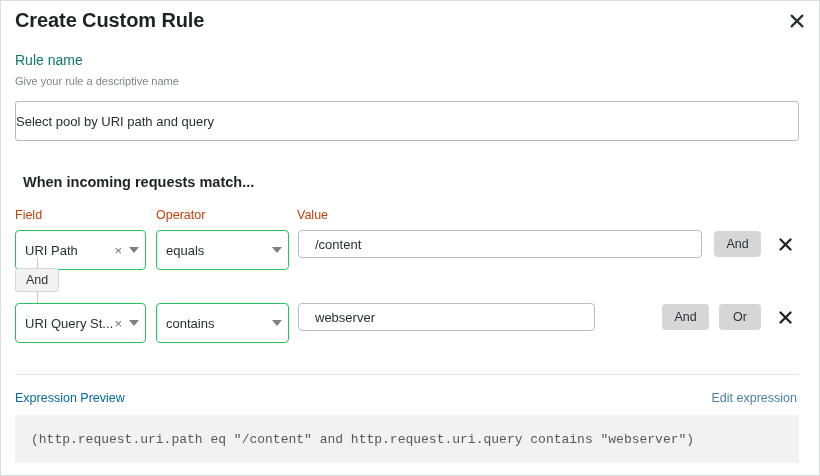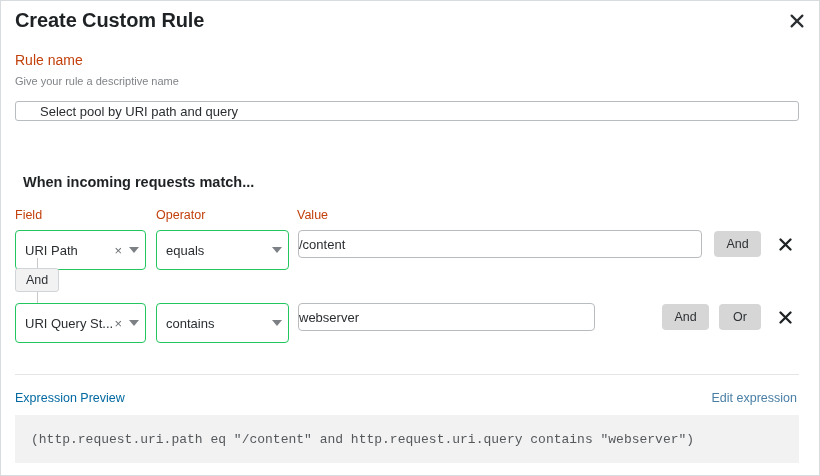--- a/index.html
+++ b/index.html
@@ -44,43 +44,43 @@
     font-weight: bold;
     letter-spacing: -0.1px;
     color: #1f2224;
   }
 
   .rule-name-label {
     position: absolute;
     left: 14px;
     top: 51px;
     font-size: 14px;
-    color: #c2410c;
+    color: #0f766e;
   }
   .rule-name-help {
     position: absolute;
     left: 14px;
     top: 74px;
     font-size: 11px;
     color: #808488;
   }
   .rule-name-input {
     position: absolute;
     left: 14px;
     top: 100px;
     width: 784px;
-    height: 20px;
+    height: 40px;
     box-sizing: border-box;
     border: 1px solid #b9bcbf;
     border-radius: 3px;
     background: #ffffff;
     font-family: "Liberation Sans", sans-serif;
     font-size: 13px;
     color: #2a2e31;
-    padding: 0 24px;
+    padding: 0 0;
     outline: none;
   }
 
   .section-heading {
     position: absolute;
     left: 14px;
     top: 173px;
     font-size: 14.5px;
     font-weight: bold;
     color: #1f2224;
@@ -150,21 +150,21 @@
     position: absolute;
     box-sizing: border-box;
     left: 297px;
     height: 28px;
     border: 1px solid #b9bcbf;
     border-radius: 4px;
     background: #ffffff;
     font-family: "Liberation Sans", sans-serif;
     font-size: 13px;
     color: #2a2e31;
-    padding: 0 0;
+    padding: 0 16px;
     outline: none;
   }
   .value-input.wide { width: 404px; }
   .value-input.narrow { width: 297px; }
 
   .logic-btn {
     position: absolute;
     box-sizing: border-box;
     height: 26px;
     background: #d6d6d6;

